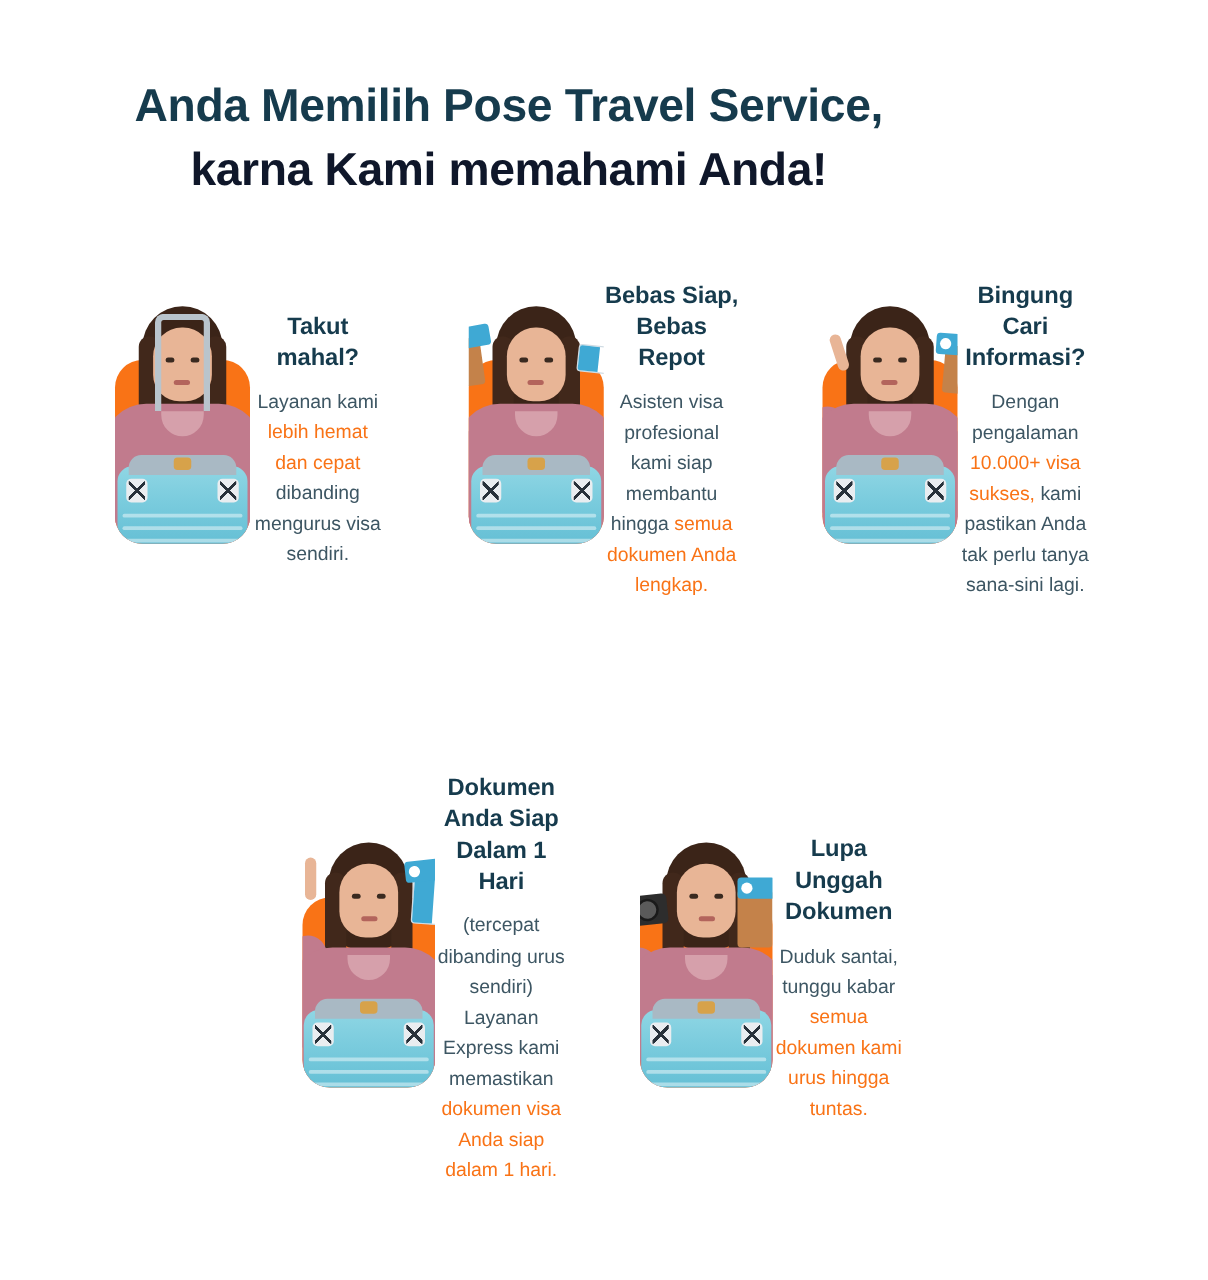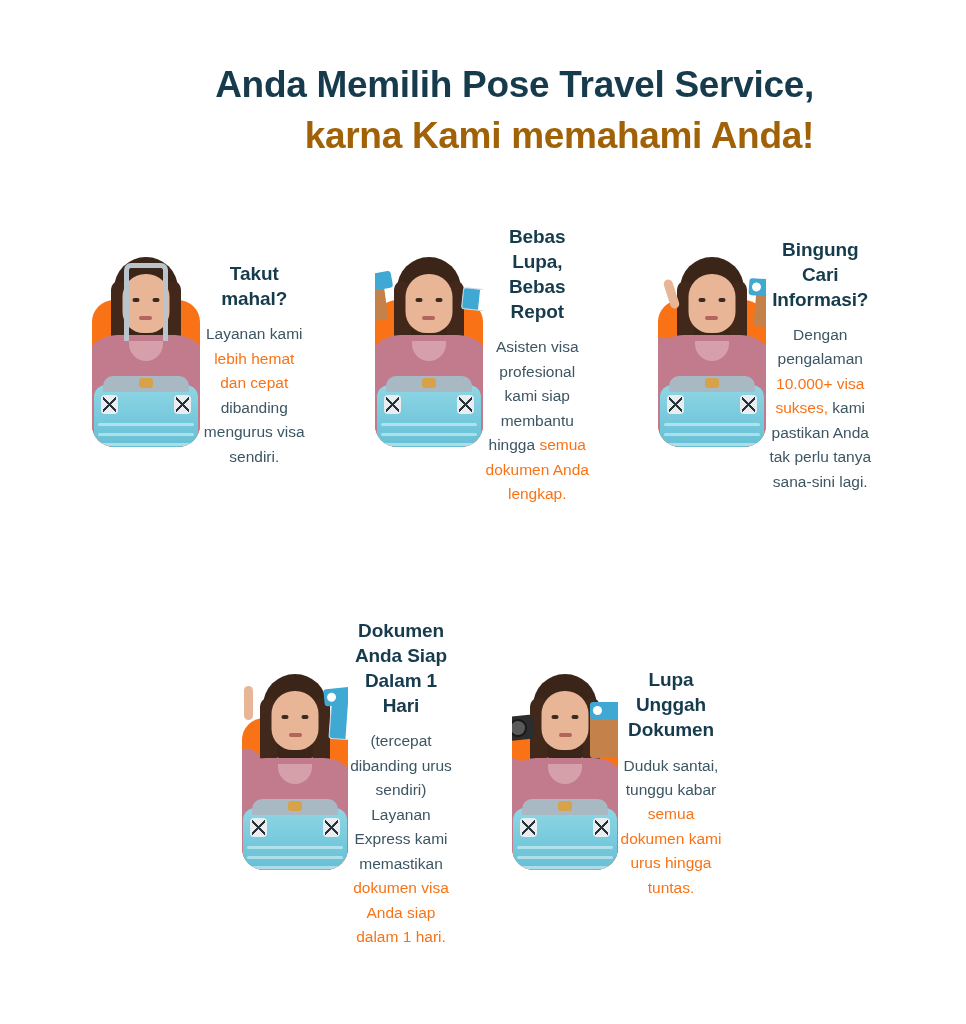--- a/index.html
+++ b/index.html
@@ -18,36 +18,36 @@
     height: 1024px;
     background: #ffffff;
   }
 
   
   .headline {
     position: absolute;
     top: 62px;
     left: 0;
     width: 814px;
-    text-align: right;
+    text-align: center;
   }
   .headline-line1 {
     display: block;
     font-size: 37px;
     font-weight: 700;
     letter-spacing: -0.3px;
     color: #163b4d;
     line-height: 1.24;
   }
   .headline-line2 {
     display: block;
     font-size: 37px;
     font-weight: 700;
     letter-spacing: -0.3px;
-    color: #a16207;
+    color: #0f172a;
     line-height: 1.24;
     margin-top: 5px;
   }
 
   
   .row {
     position: absolute;
     left: 0;
     width: 966px;
     display: flex;
@@ -433,21 +433,21 @@
               <div class="corner corner-r"></div>
               <div class="stripe stripe-1"></div>
               <div class="stripe stripe-2"></div>
               <div class="stripe stripe-3"></div>
             </div>
           </div>
         </div>
       </div>
       <div class="caption">
         <div class="caption-title">
-          <div>Bebas Lupa,</div>
+          <div>Bebas Siap,</div>
           <div>Bebas Repot</div>
         </div>
         <div class="caption-body">
           <span>Asisten visa profesional kami siap membantu hingga </span><span class="hl">semua dokumen Anda lengkap.</span>
         </div>
       </div>
     </div>
 
     <div class="feature">
       <div class="photo-wrap">

